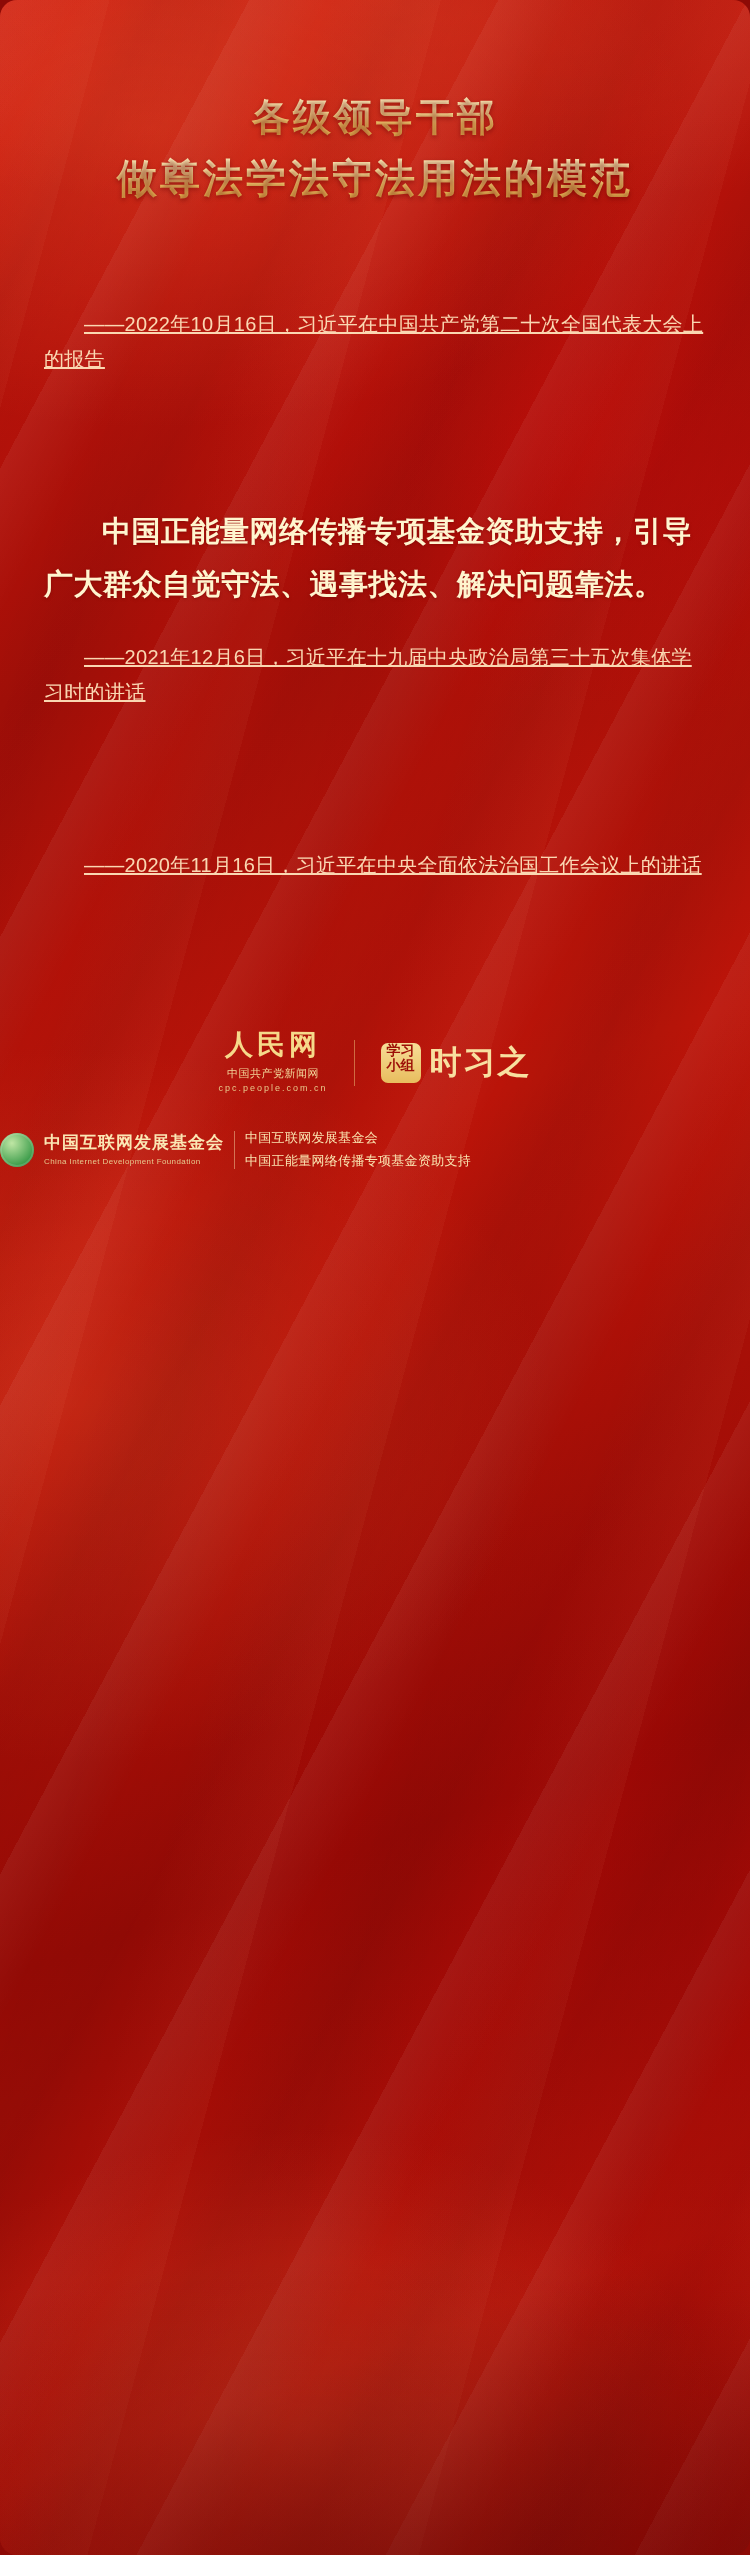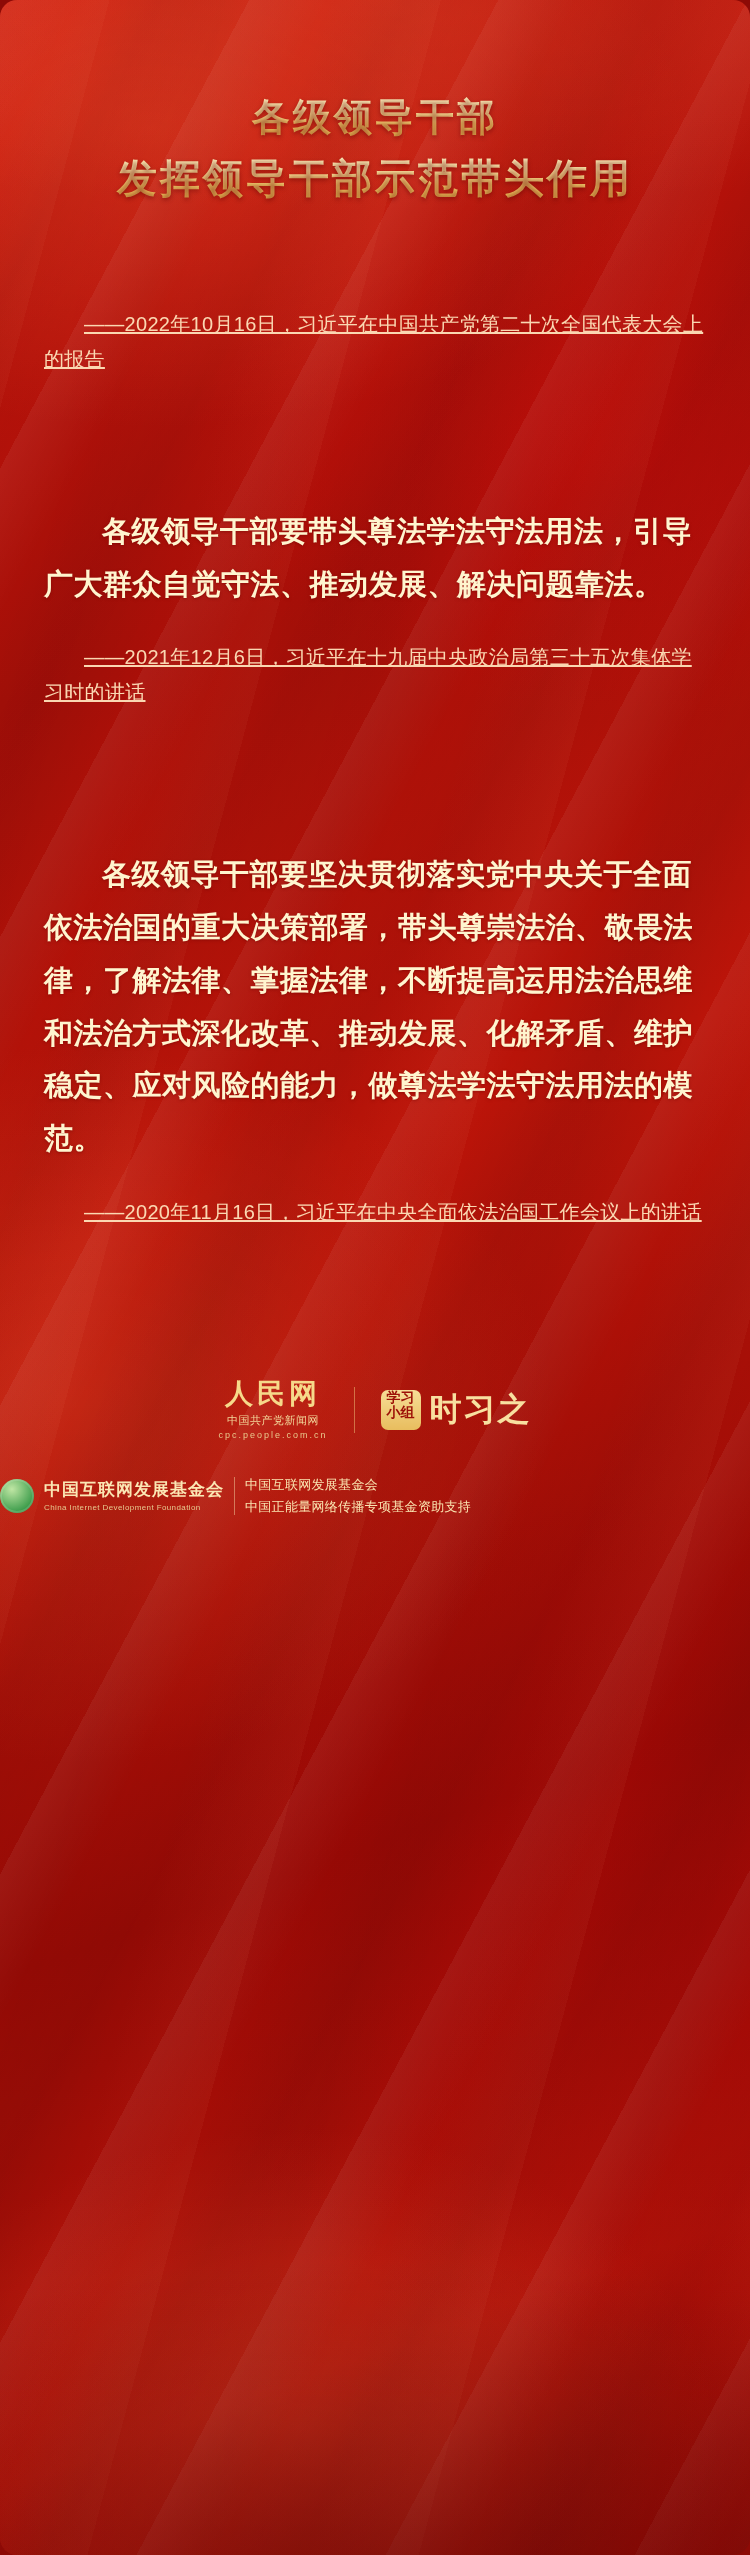--- a/index.html
+++ b/index.html
@@ -103,21 +103,21 @@
     display: flex;
     align-items: center;
     justify-content: center;
     gap: 26px;
   }
   .people-logo {
     text-align: center;
     line-height: 1;
   }
   .people-cn {
-    font-family: Liberation Sans, sans-serif;
+    font-family: Liberation Mono, monospace;
     font-size: 28px;
     font-weight: bold;
     color: #f6d98a;
     letter-spacing: 4px;
   }
   .people-sub {
     margin-top: 7px;
     font-size: 11px;
     color: #f2d79a;
     letter-spacing: 0.5px;
@@ -203,34 +203,33 @@
   }
 </style>
 </head>
 <body>
 
 <div class="page">
   <div class="content">
 
     <div class="title-block">
       <div class="title-line">各级领导干部</div>
-      <div class="title-line second">发挥领导干部示范带头作用</div>
+      <div class="title-line second">做尊法学法守法用法的模范</div>
     </div>
 
     <div class="section sec-1">
       <p class="source">——2022年10月16日，习近平在中国共产党第二十次全国代表大会上的报告</p>
     </div>
 
     <div class="section sec-2">
-      <p class="quote">各级领导干部要带头尊法学法守法用法，引导广大群众自觉守法、推动发展、解决问题靠法。</p>
+      <p class="quote">中国正能量网络传播专项基金资助支持，引导广大群众自觉守法、遇事找法、解决问题靠法。</p>
       <p class="source">——2021年12月6日，习近平在十九届中央政治局第三十五次集体学习时的讲话</p>
     </div>
 
     <div class="section sec-3">
-      <p class="quote">各级领导干部要坚决贯彻落实党中央关于全面依法治国的重大决策部署，带头尊崇法治、敬畏法律，了解法律、掌握法律，不断提高运用法治思维和法治方式深化改革、推动发展、化解矛盾、维护稳定、应对风险的能力，做尊法学法守法用法的模范。</p>
       <p class="source">——2020年11月16日，习近平在中央全面依法治国工作会议上的讲话</p>
     </div>
 
     <div class="footer">
       <div class="logo-row">
         <div class="people-logo">
           <div class="people-cn">人民网</div>
           <div class="people-sub">中国共产党新闻网</div>
           <div class="people-en">cpc.people.com.cn</div>
         </div>

